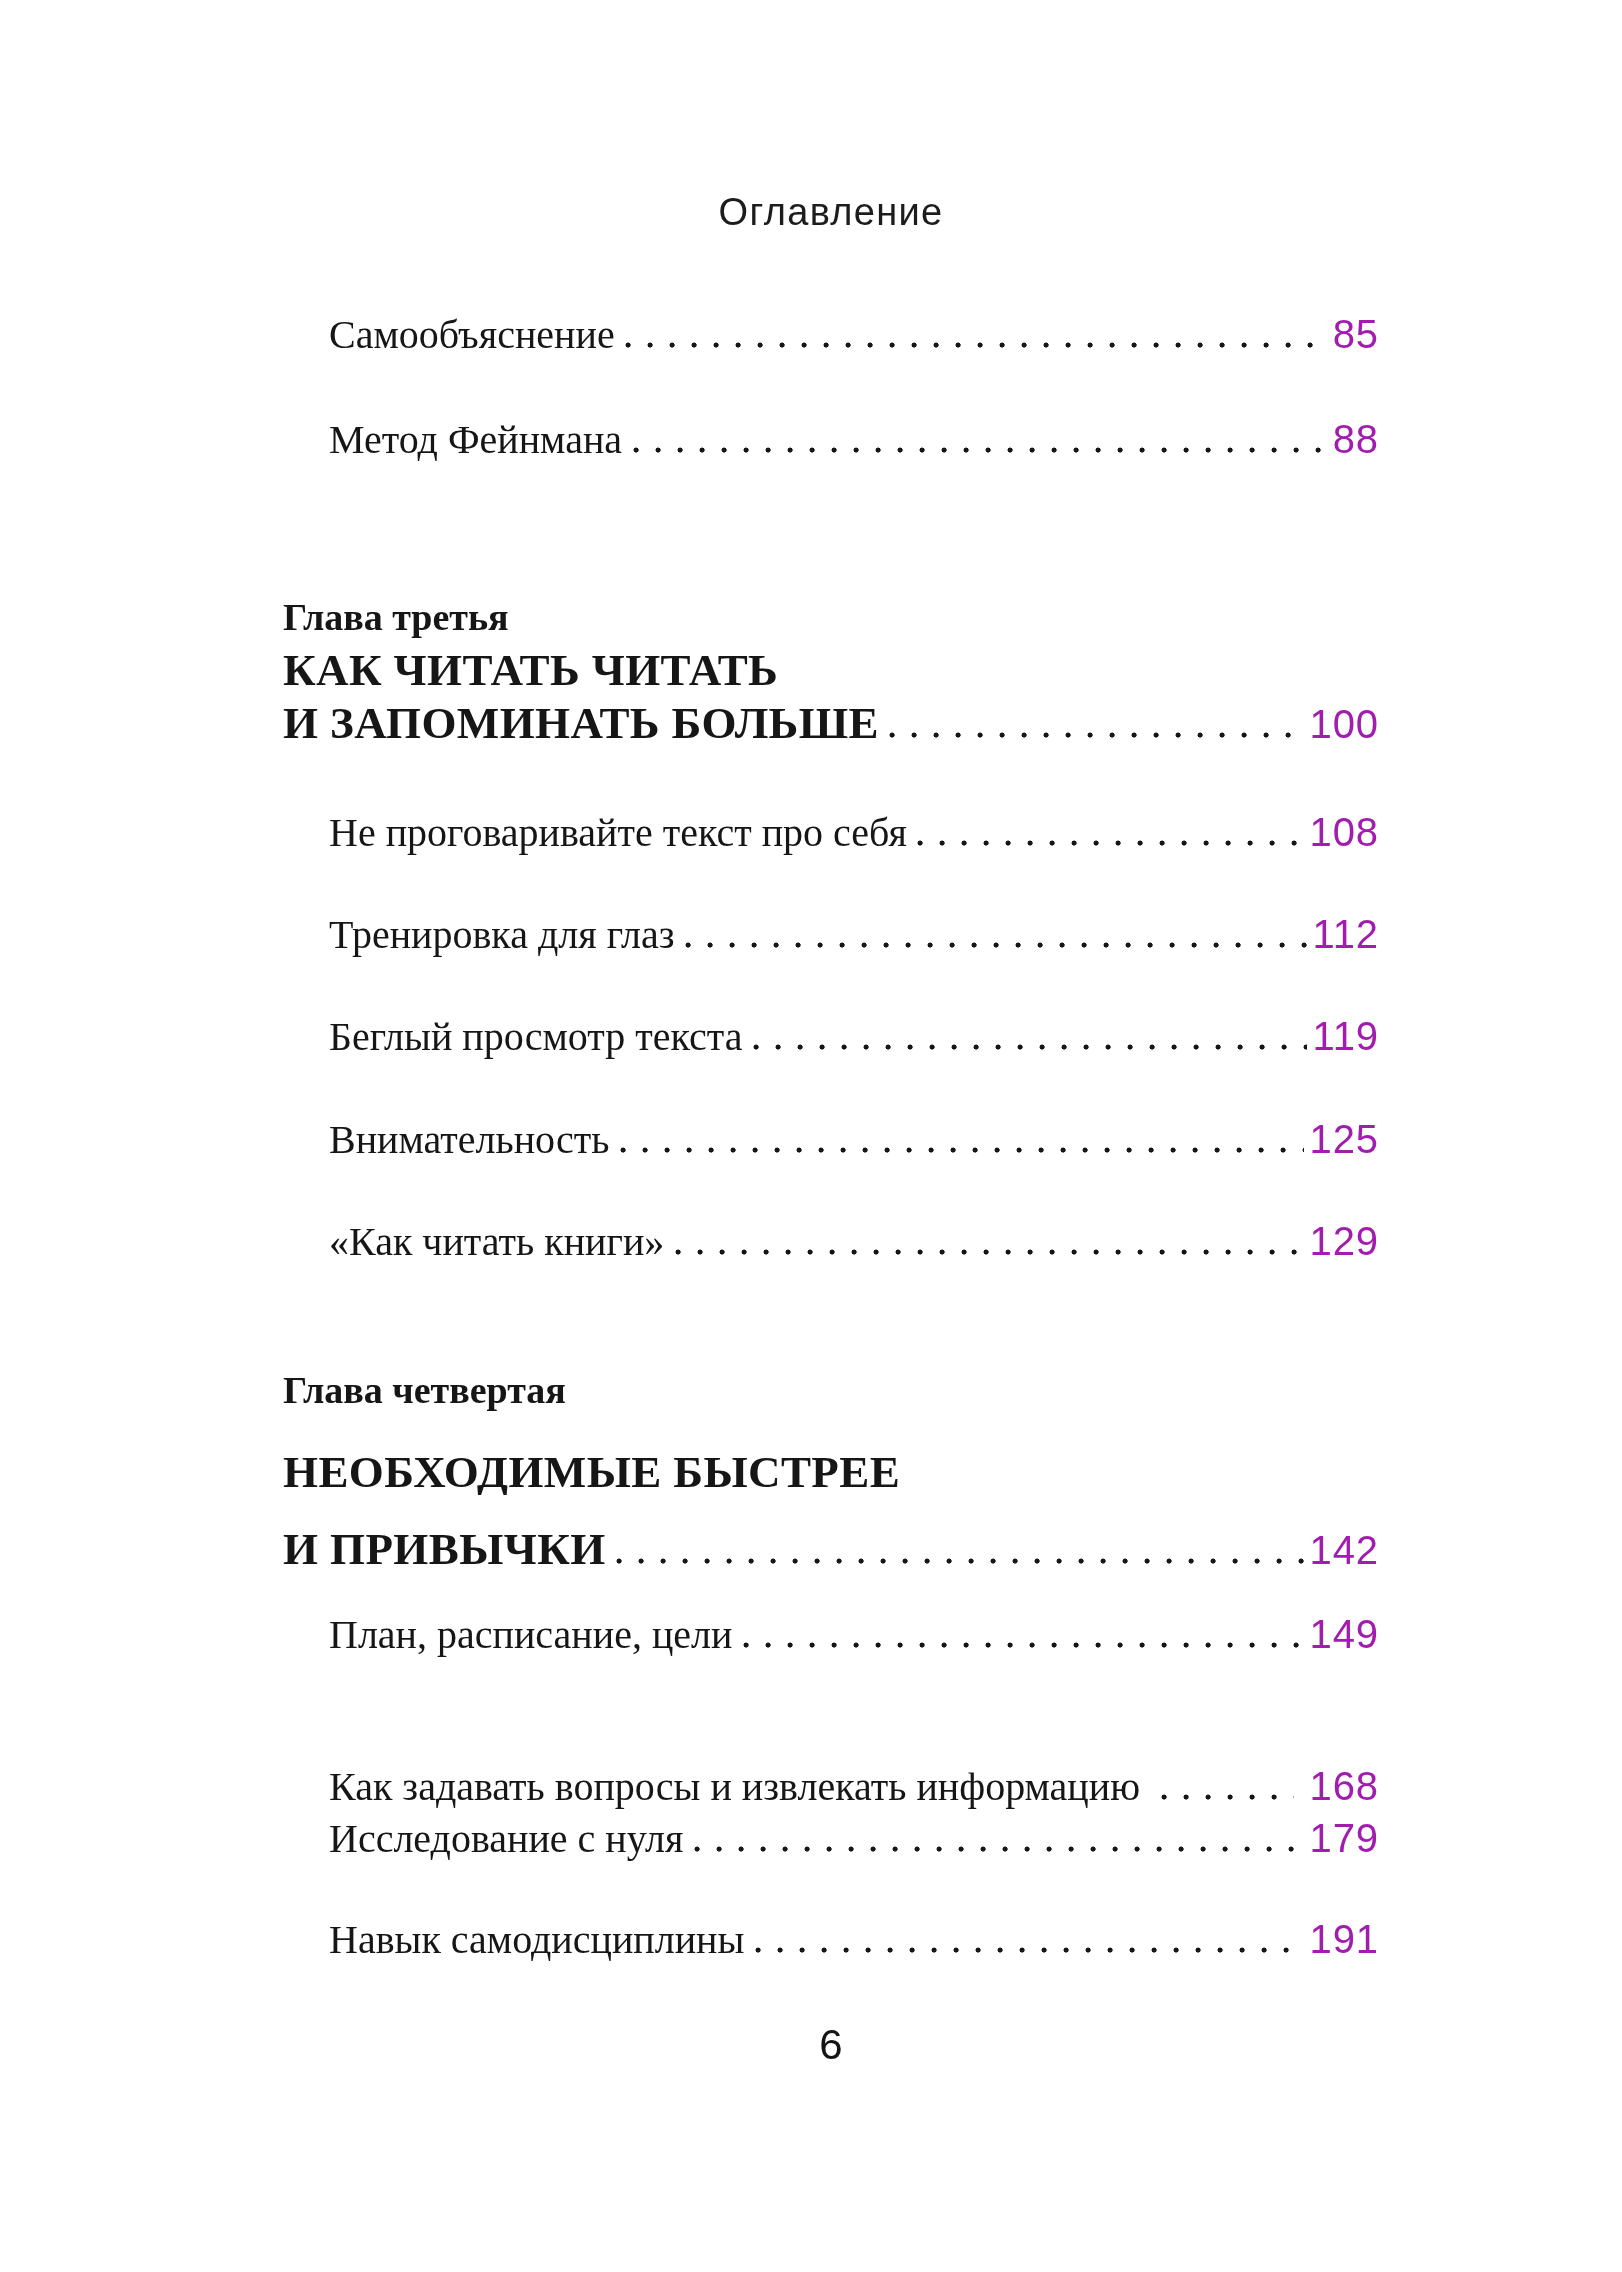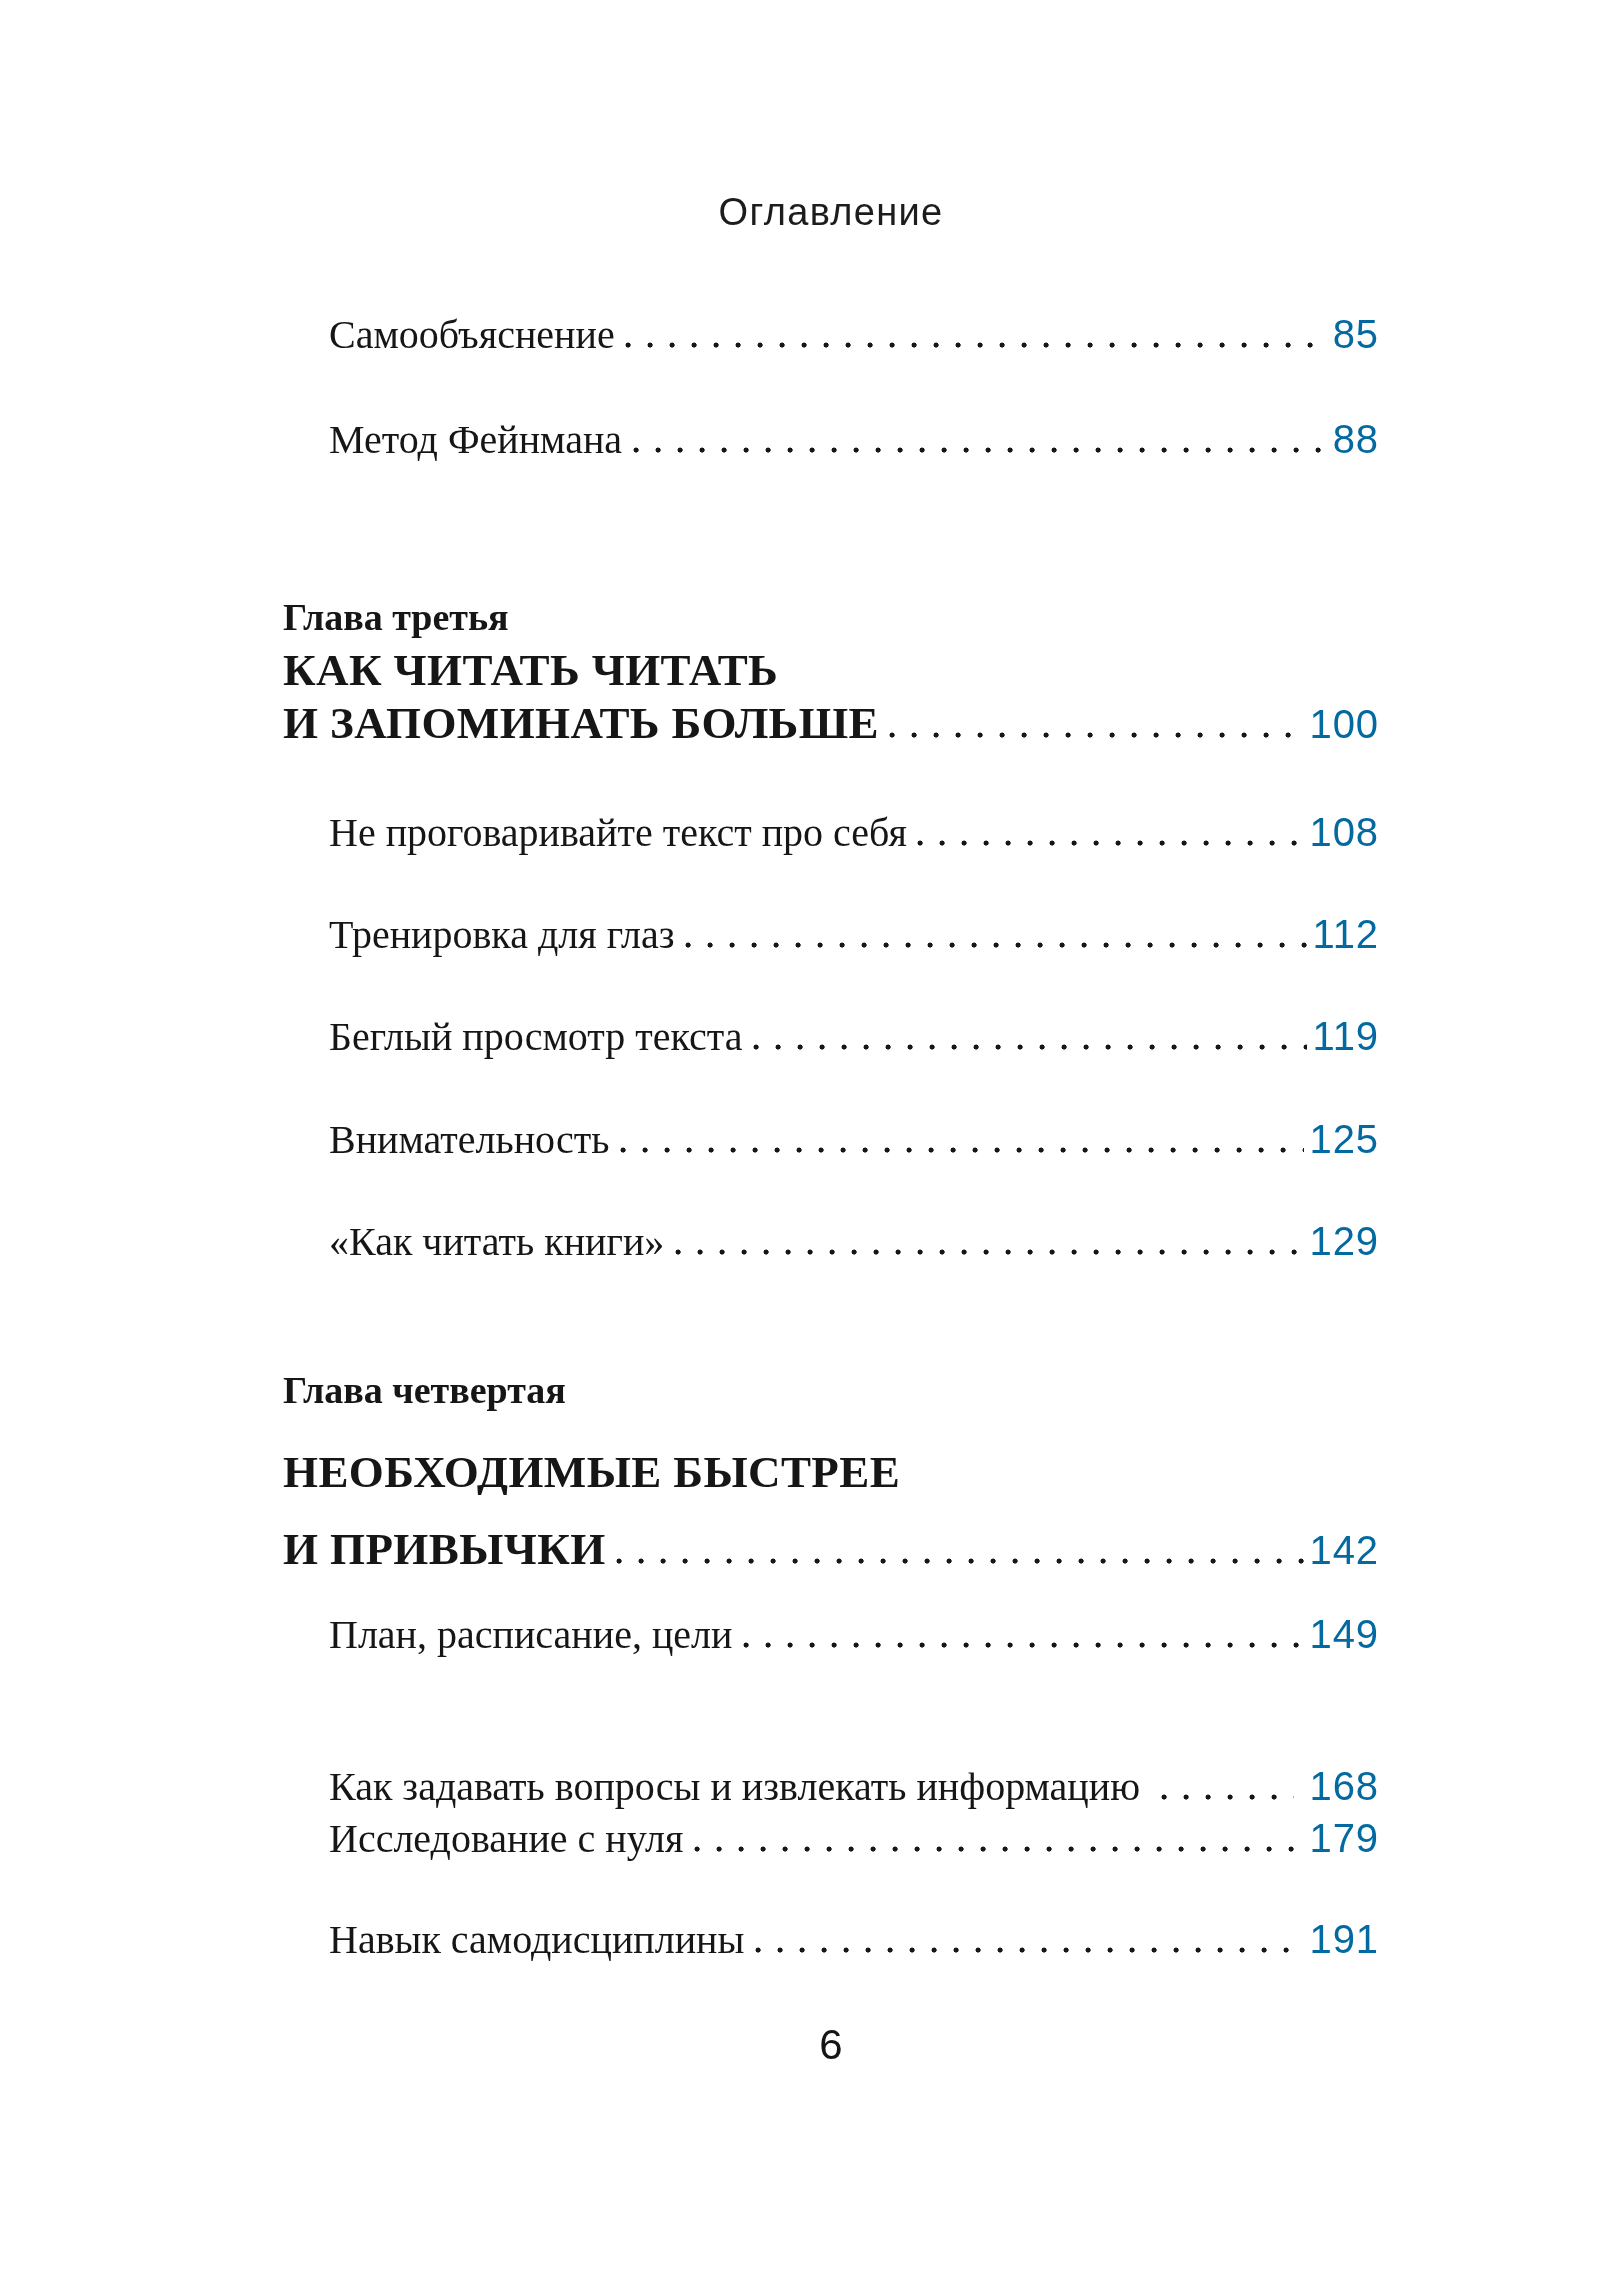--- a/index.html
+++ b/index.html
@@ -52,21 +52,21 @@
     background-image: radial-gradient(circle at 3.1px 3.1px, #161616 2.2px, rgba(0,0,0,0) 2.9px);
     background-size: 22px 6.1px;
     background-repeat: repeat-x;
     background-position: left bottom;
   }
   .row .num {
     flex: 0 0 auto;
     font-family: "Liberation Sans", sans-serif;
     font-size: 40px;
     letter-spacing: 0.9px;
-    color: #0369a1;
+    color: #a21caf;
   }
   .row.chapter-label .title {
     font-weight: 700;
     font-size: 38px;
   }
   .row.chapter-caps .title {
     font-weight: 700;
     font-size: 45px;
     letter-spacing: 0.4px;
   }

